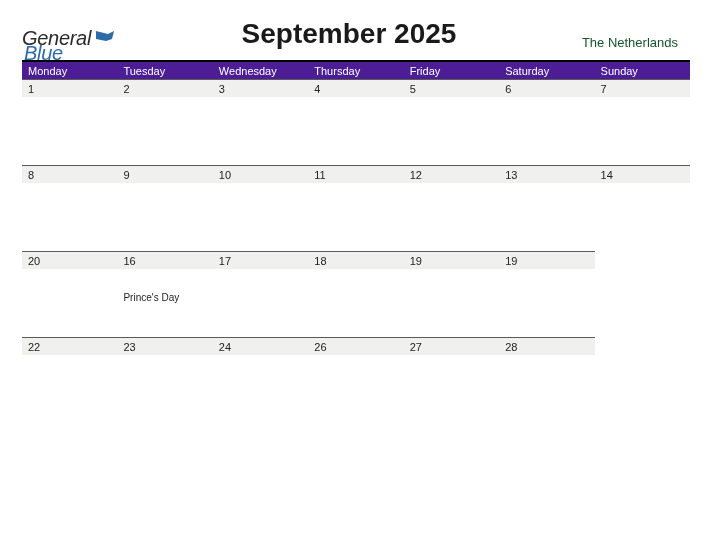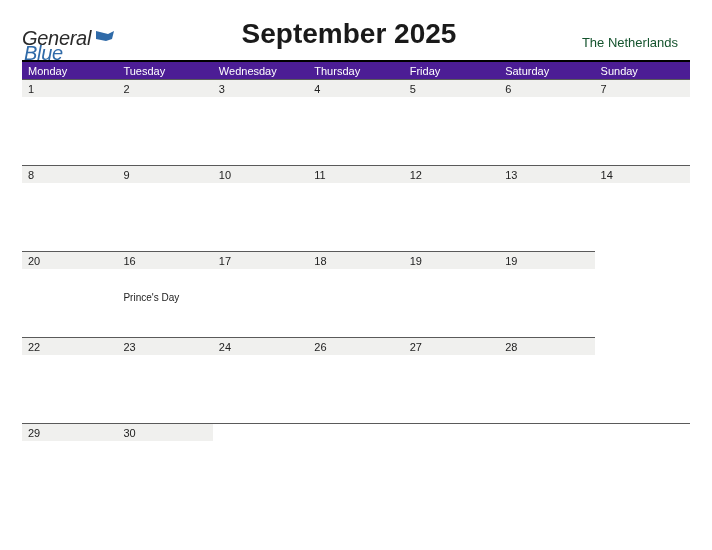--- a/index.html
+++ b/index.html
@@ -200,37 +200,14 @@
         <div class="day-cell">
           <div class="day-num-row"><span>26</span></div>
         </div>
         <div class="day-cell">
           <div class="day-num-row"><span>27</span></div>
         </div>
         <div class="day-cell">
           <div class="day-num-row"><span>28</span></div>
         </div>
       </div>
-      <div class="week-row">
-        <div class="day-cell">
-          <div class="day-num-row"><span>29</span></div>
-        </div>
-        <div class="day-cell">
-          <div class="day-num-row"><span>30</span></div>
-        </div>
-        <div class="day-cell empty">
-          <div class="day-num-row"></div>
-        </div>
-        <div class="day-cell empty">
-          <div class="day-num-row"></div>
-        </div>
-        <div class="day-cell empty">
-          <div class="day-num-row"></div>
-        </div>
-        <div class="day-cell empty">
-          <div class="day-num-row"></div>
-        </div>
-        <div class="day-cell empty">
-          <div class="day-num-row"></div>
-        </div>
-      </div>
     </div>
 </div>
 
 </body></html>

